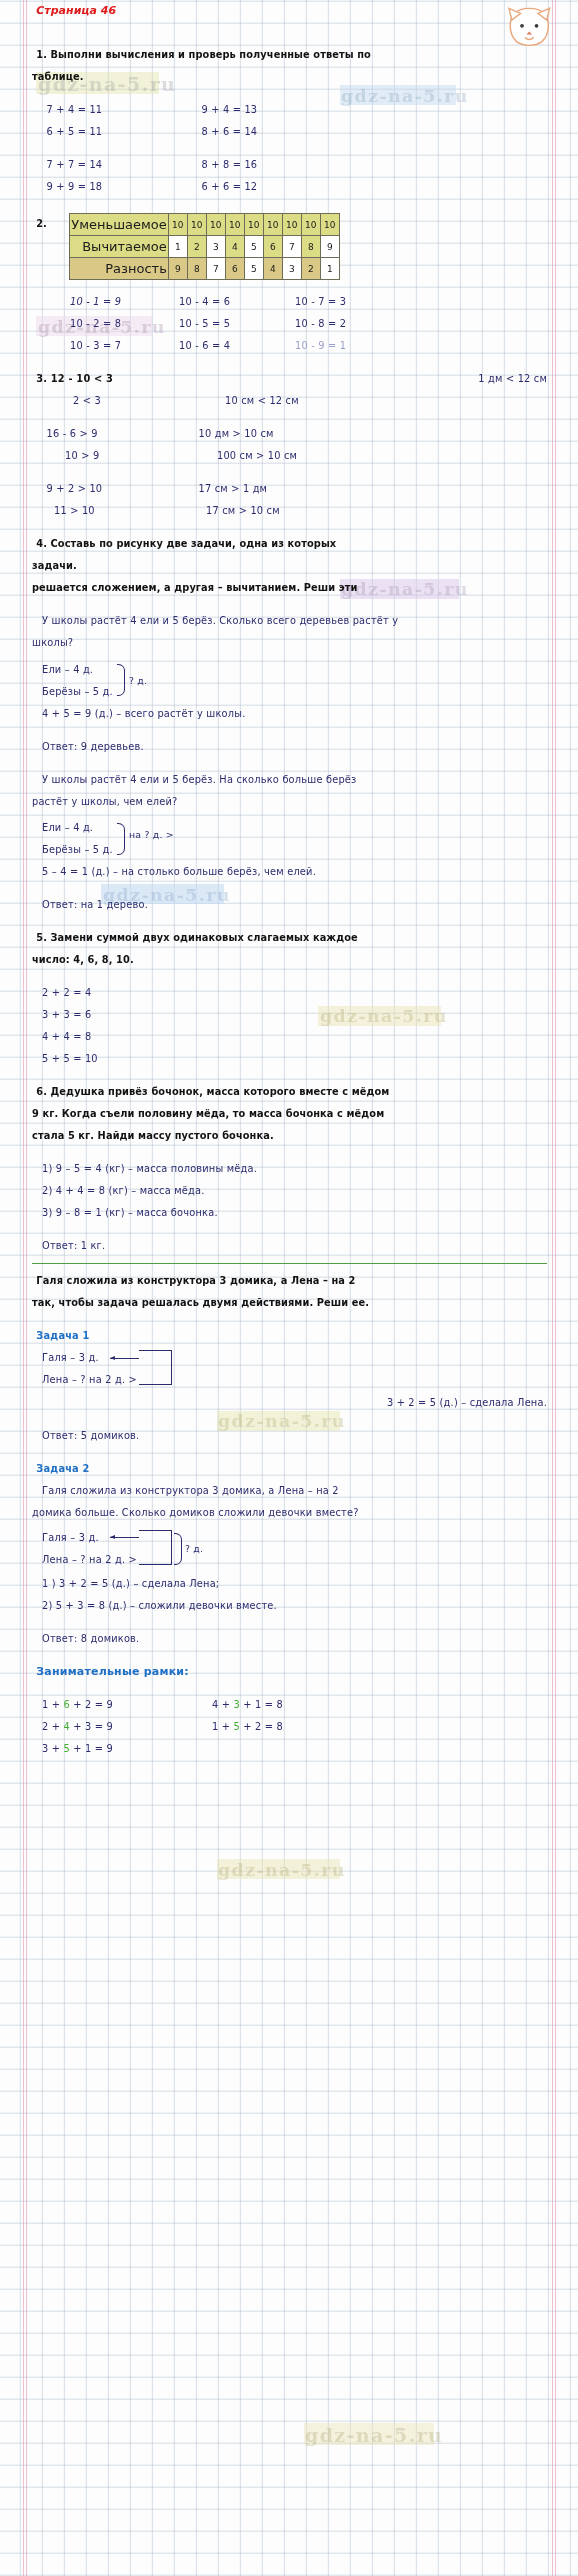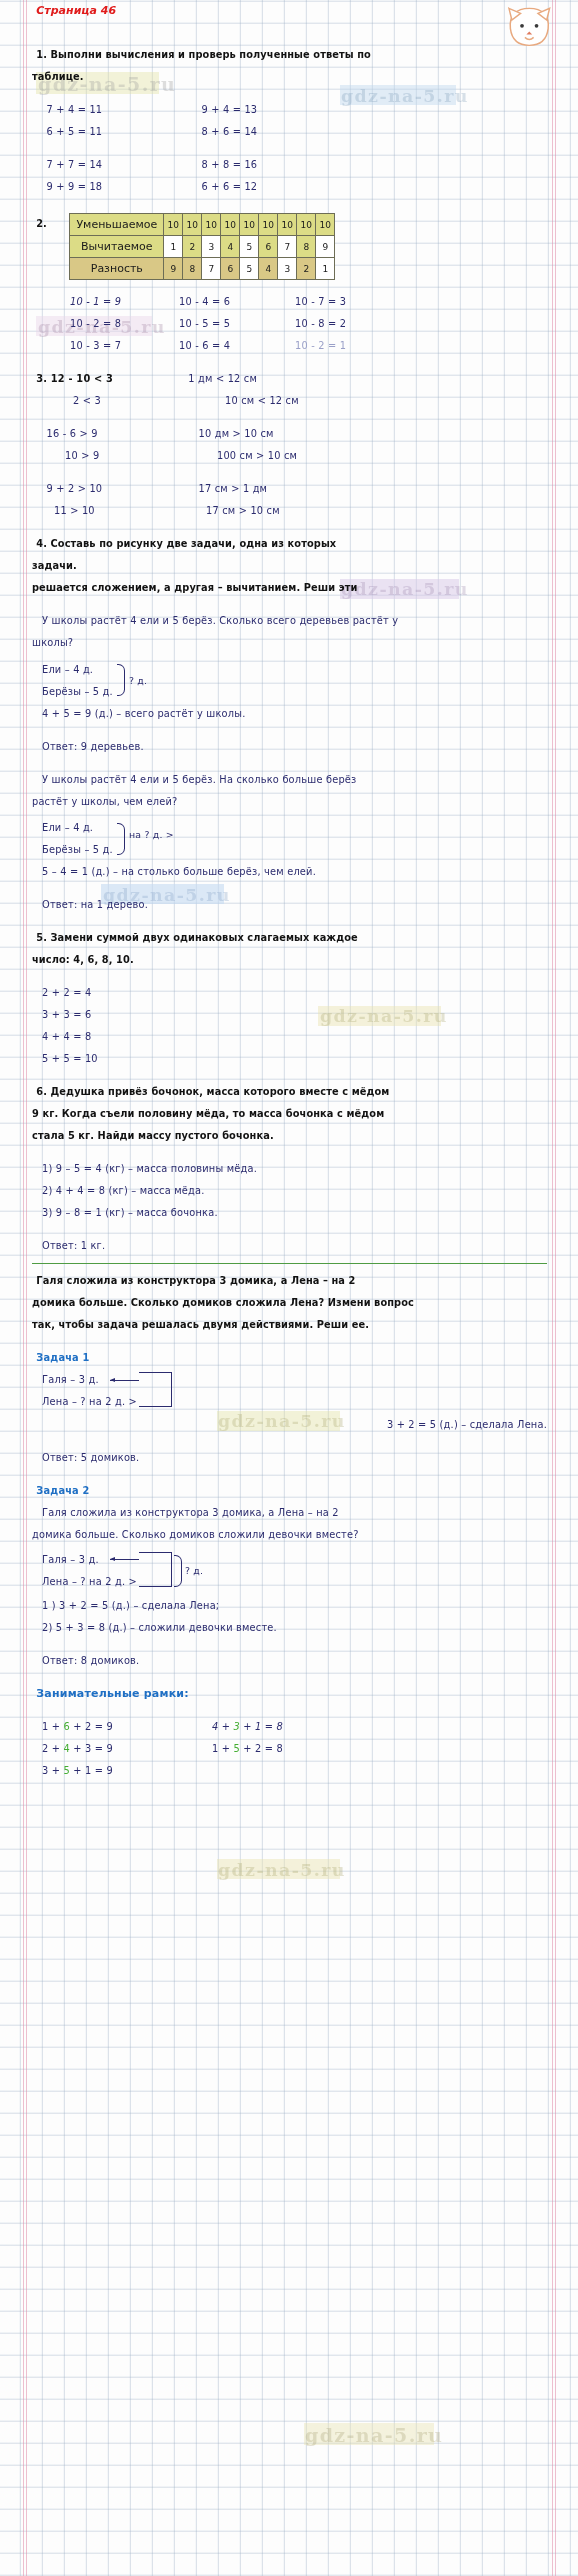--- a/index.html
+++ b/index.html
@@ -81,21 +81,21 @@
     border:0.9px solid #6d6d56;
     height:19px;
     text-align:center;
     vertical-align:middle;
     font-size:9px;
     color:#1b1b1b;
     width:16px;
     background:#ffffff;
   }
   table.t2 td.lbl{
-    width:91px;text-align:center;font-size:11px;
+    width:91px;text-align:right;font-size:13px;
   }
   table.t2 tr.r1 td.lbl,table.t2 tr.r2 td.lbl{background:#dcdc86;}
   table.t2 tr.r3 td.lbl{background:#d9c886;}
   table.t2 td.tint{background:#dcdc86;}
   table.t2 tr.r3 td.tint{background:#d9c886;}
   table.t2 tr.r3 td{background:#ffffff;}
   table.t2 tr.r3 td.tint{background:#d9c886;}
 
   
   .brace-block{position:relative;}
@@ -270,28 +270,28 @@
       <div class="ln" style="flex:1 1 auto;">10 - 7 = 3</div>
     </div>
     <div class="eqrow">
       <div class="ln" style="width:109px;flex:0 0 109px;padding-left:38px;">10 - 2 = 8</div>
       <div class="ln" style="width:116px;flex:0 0 116px;">10 - 5 = 5</div>
       <div class="ln" style="flex:1 1 auto;">10 - 8 = 2</div>
     </div>
     <div class="eqrow">
       <div class="ln" style="width:109px;flex:0 0 109px;padding-left:38px;">10 - 3 = 7</div>
       <div class="ln" style="width:116px;flex:0 0 116px;">10 - 6 = 4</div>
-      <div class="ln" style="flex:1 1 auto;color:#9aa0c8;">10 - 2 = 1</div>
+      <div class="ln" style="flex:1 1 auto;color:#9aa0c8;">10 - 9 = 1</div>
     </div>
 
     <div class="spacer-h"></div>
 
     <div class="eqrow">
       <div class="ln c1" style="padding-left:4.3px;color:#121212;font-weight:700;">3. 12 - 10 &lt; 3</div>
-      <div class="ln c2" style="padding-left:36px;">1 дм &lt; 12 см</div>
+      <div class="ln c2" style="padding-left:36px;text-align:right;">1 дм &lt; 12 см</div>
     </div>
     <div class="eqrow">
       <div class="ln c1" style="padding-left:41px;">2 &lt; 3</div>
       <div class="ln c2" style="padding-left:36px;">10 см &lt; 12 см</div>
     </div>
     <div class="spacer-h"></div>
     <div class="eqrow">
       <div class="ln c1" style="padding-left:14.5px;">16 - 6 &gt; 9</div>
       <div class="ln c2" style="padding-left:36px;">10 дм &gt; 10 см</div>
     </div>
@@ -369,21 +369,20 @@
     <div class="spacer-h"></div>
     <div class="ln" style="padding-left:10px;">Ответ: 1 кг.</div>
 
   </div>
 
   <div class="hr-div"></div>
 
   <div class="wrap">
 
     <div class="ln task-h" style="padding-left:4.3px;">Галя сложила из конструктора 3 домика, а Лена – на 2</div>
-    <div class="ln task-h">домика больше. Сколько домиков сложила Лена? Измени вопрос</div>
     <div class="ln task-h">так, чтобы задача решалась двумя действиями. Реши ее.</div>
 
     <div class="spacer-h"></div>
 
     <div class="ln blue-h" style="padding-left:4.3px;">Задача 1</div>
 
     <div class="brace-block" style="height:45px;">
       <div class="ln" style="position:absolute;left:10px;top:0;">Галя – 3 д.</div>
       <div class="ln" style="position:absolute;left:10px;top:22px;">Лена – ? на 2 д. &gt;</div>
       <div class="arrow-l" style="left:78px;top:11px;width:29px;"></div>
@@ -414,21 +413,21 @@
     <div class="spacer-h"></div>
     <div class="ln" style="padding-left:10px;">Ответ: 8 домиков.</div>
 
     <div class="spacer-h"></div>
 
     <div class="ln blue-h" style="padding-left:4.3px;font-size:11px;">Занимательные рамки:</div>
     <div class="spacer-h"></div>
 
     <div class="eqrow">
       <div class="ln c1" style="padding-left:10px;"><span>1 + </span><span class="grn">6</span><span> + 2 = 9</span></div>
-      <div class="ln c2" style="padding-left:54px;font-style:italic;"><span>4 + </span><span class="grn">3</span><span> + 1 = 8</span></div>
+      <div class="ln c2" style="padding-left:54px;"><span>4 + </span><span class="grn">3</span><span> + 1 = 8</span></div>
     </div>
     <div class="eqrow">
       <div class="ln c1" style="padding-left:10px;"><span>2 + </span><span class="grn">4</span><span> + 3 = 9</span></div>
       <div class="ln c2" style="padding-left:54px;"><span>1 + </span><span class="grn">5</span><span> + 2 = 8</span></div>
     </div>
     <div class="eqrow">
       <div class="ln c1" style="padding-left:10px;"><span>3 + </span><span class="grn">5</span><span> + 1 = 9</span></div>
     </div>
 
   </div>

